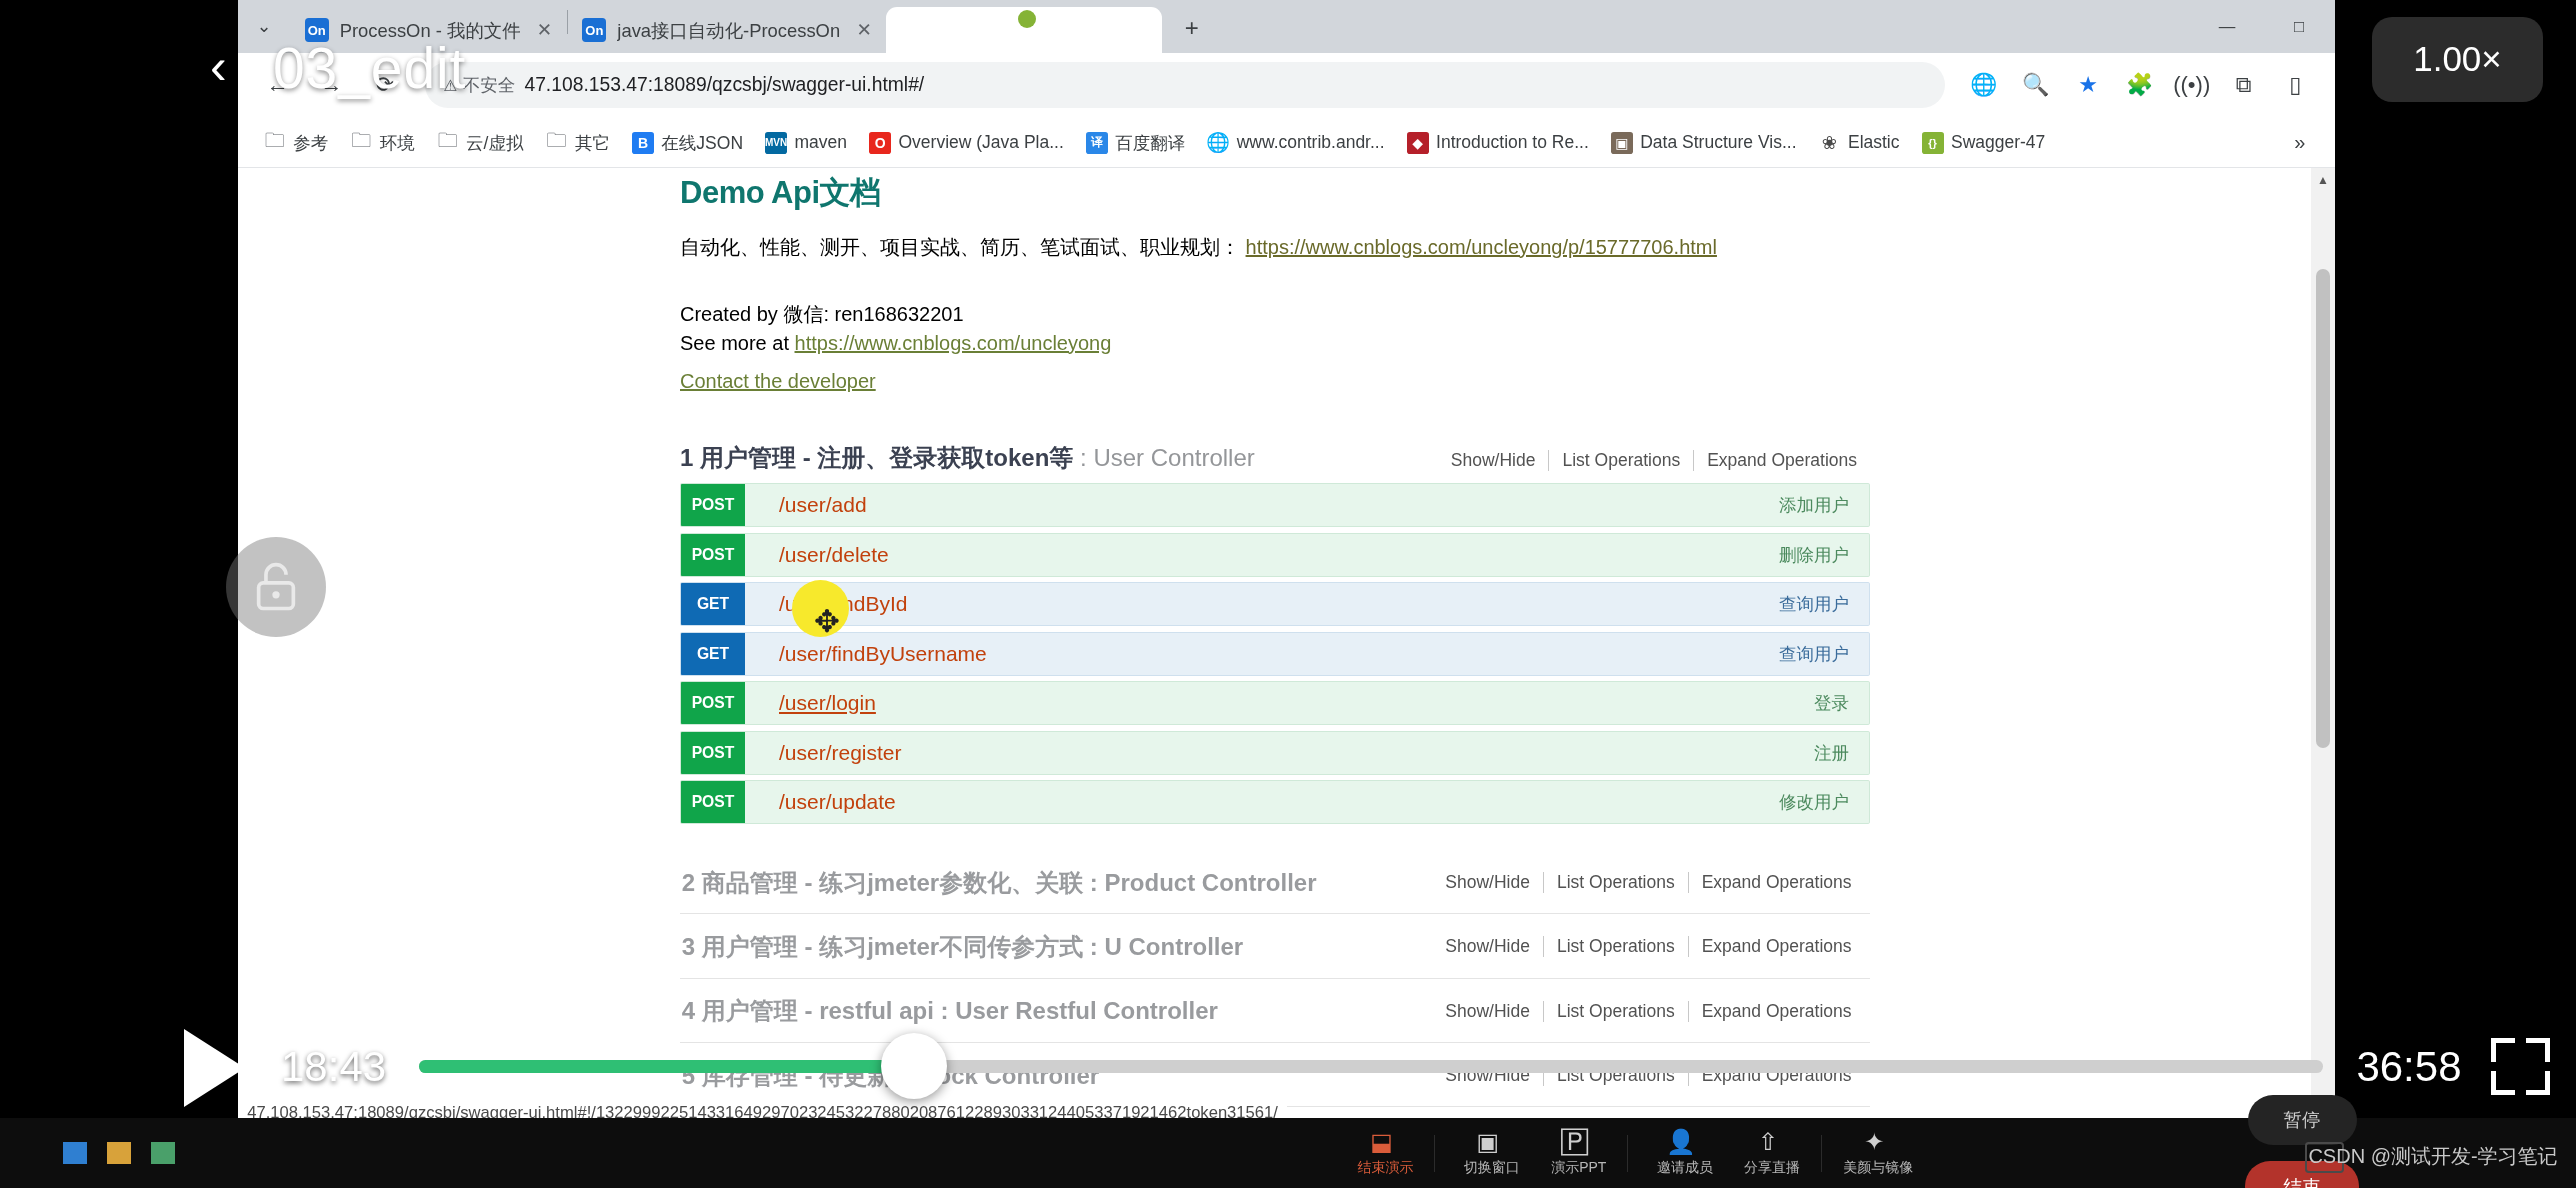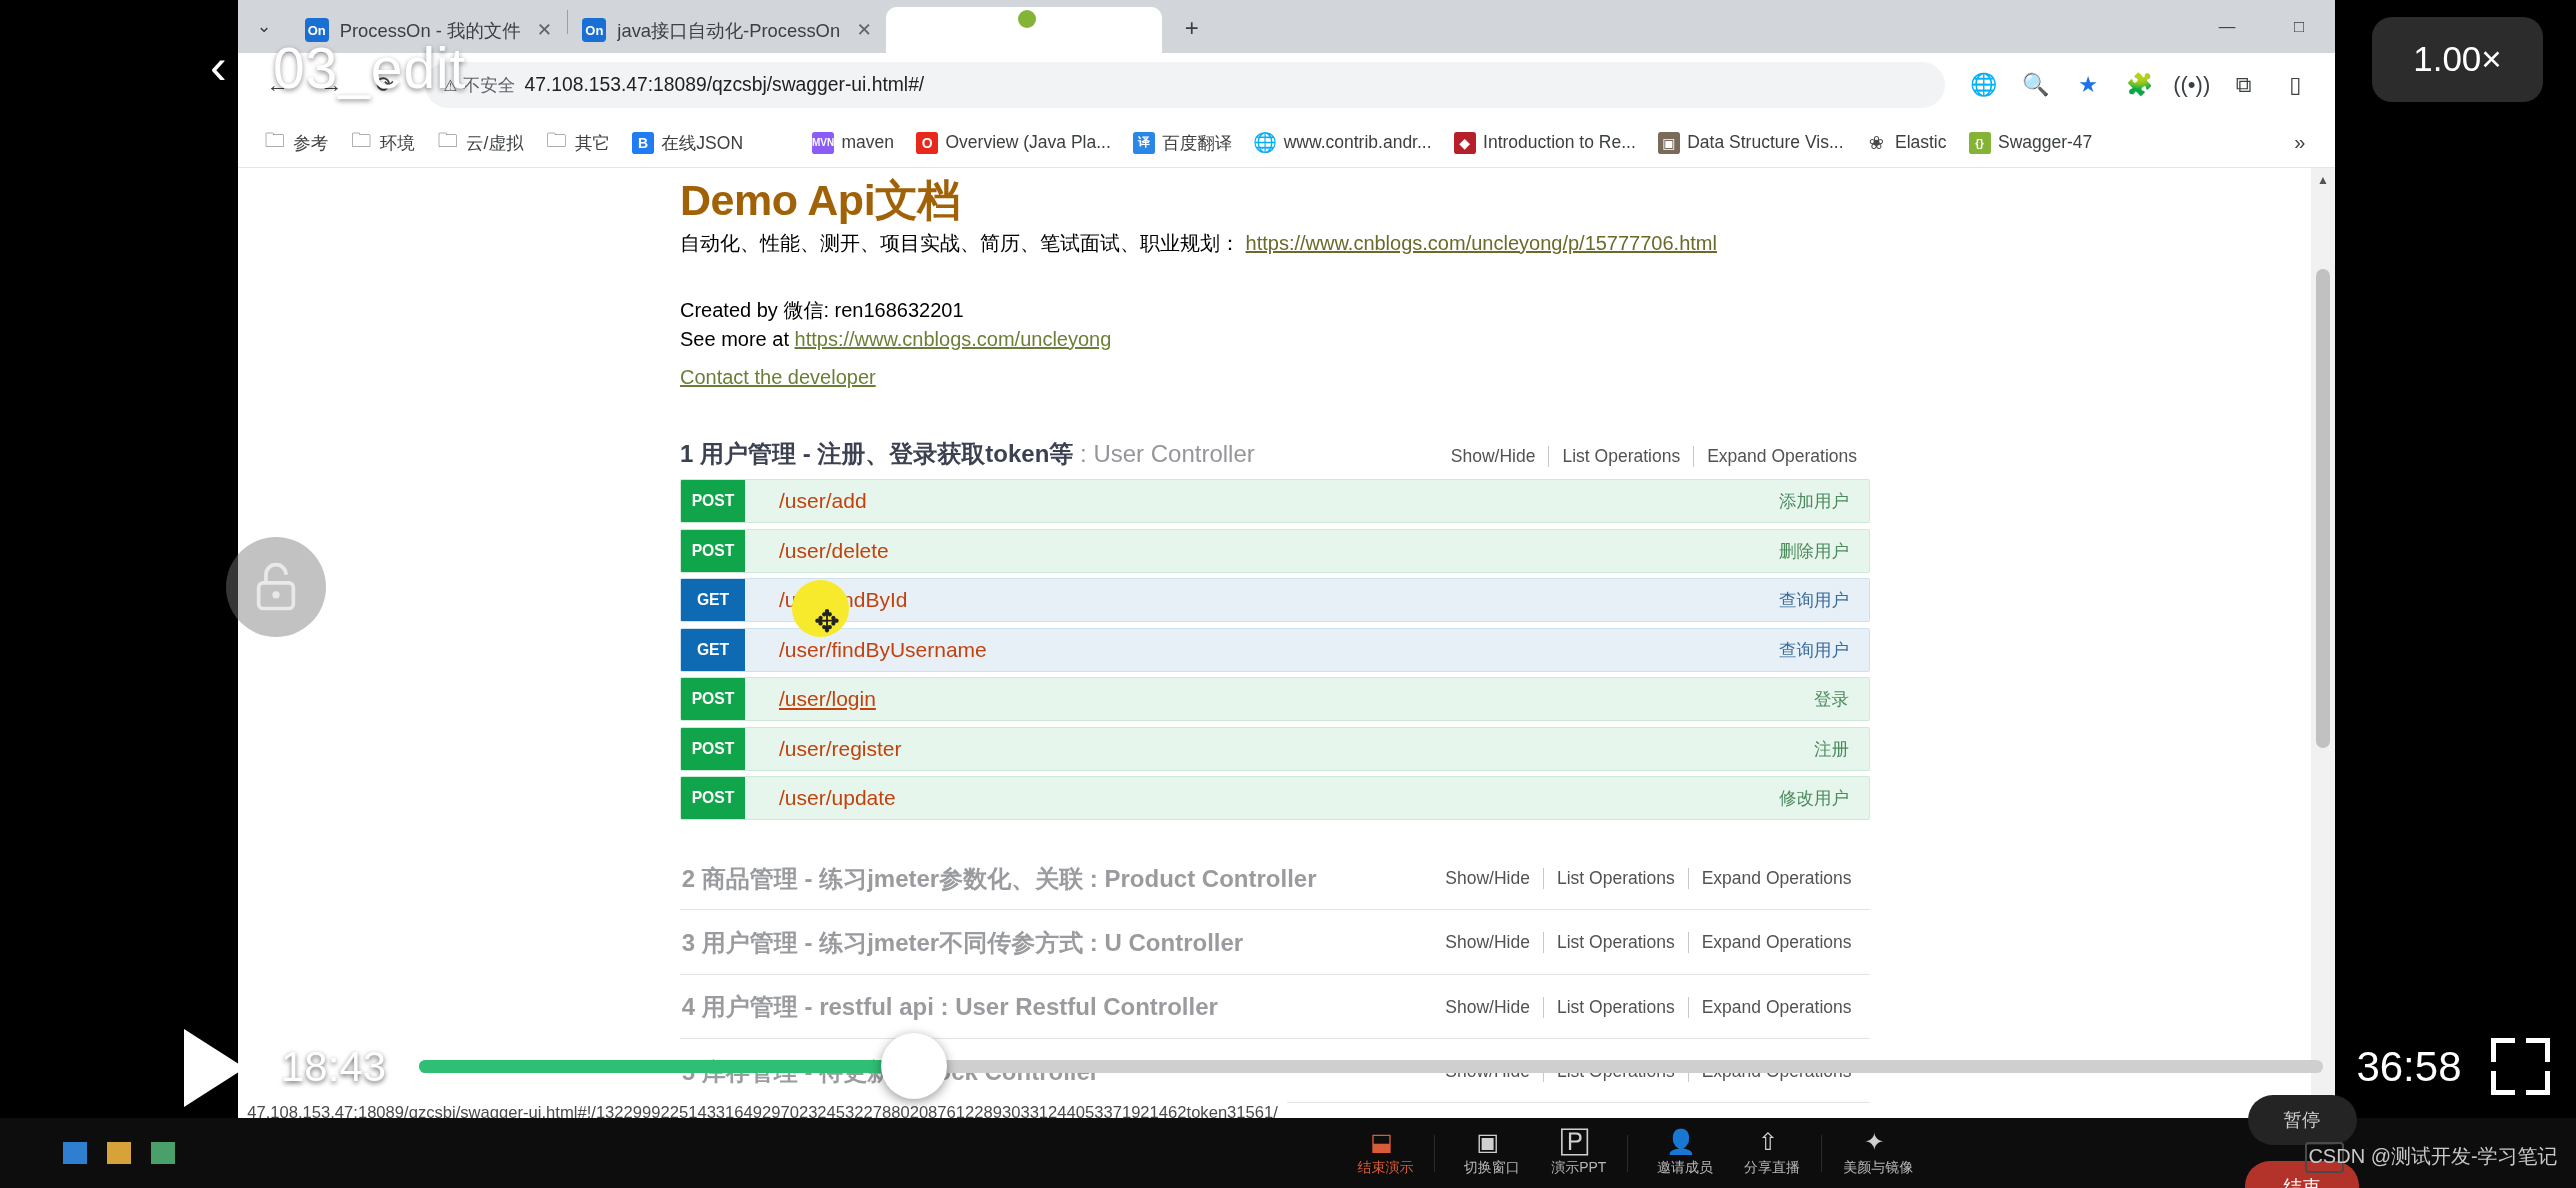--- a/index.html
+++ b/index.html
@@ -61,40 +61,40 @@
                background:#ffffff; display:flex; align-items:center;
                padding:0 16.6px; gap:3.7px; border-bottom:0.9px solid #e3e5e8; }
   .bm { display:flex; align-items:center; gap:7.4px; padding:4.6px 9.2px;
         border-radius:5.5px; font-size:17.5px; color:#3c4043; white-space:nowrap; }
   .bm .ic { width:22px; height:22px; flex:0 0 auto; display:flex;
             align-items:center; justify-content:center; font-size:14px;
             font-weight:bold; color:#fff; border-radius:2.8px; }
   .ic-folder { color:#5f6368 !important; background:transparent !important;
                font-size:20px !important; font-weight:normal !important; }
   .ic-b   { background:#1f7cf2; }
-  .ic-mvn { background:#8b5cf6; font-size:10px !important;margin-left:47px; }
+  .ic-mvn { background:#0369a1; font-size:10px !important; }
   .ic-ov  { background:#e8271d; }
   .ic-bd  { background:#2a87e8; font-size:12px !important; }
   .ic-globe{ background:transparent !important; color:#5f6368 !important;
              font-size:19.3px !important; }
   .ic-red { background:#b5202a; border-radius:50%; }
   .ic-ds  { background:#7a6a5a; }
   .ic-el  { background:transparent !important; color:#4a4a4a !important;
             font-size:18.4px !important; }
   .ic-sw  { background:#85b336; border-radius:50%; font-size:11px !important; }
   .bm-more { margin-left:auto; font-size:20px; color:#3c4043; padding:3.7px 13px; }
 
   
   .viewport { position:absolute; left:0; top:168px; width:100%; bottom:0;
               background:#ffffff; overflow:hidden; }
   .page { position:absolute; left:0; top:0; right:24px; bottom:0; padding:0 0 0 0; }
   .content { width:1190px; margin-left:442px; padding-top:3.7px; }
 
-  .api-title { font-size:43px; font-weight:bold; color:#a16207; letter-spacing:-0.5px;
-               }
+  .api-title { font-size:31px; font-weight:bold; color:#0f766e; letter-spacing:-0.5px;
+               margin-bottom:20px; }
   .api-desc { font-size:20px; color:#000; margin-bottom:39px; }
   .api-desc a { color:#6a6a2a; }
   .api-meta { font-size:20px; color:#000; line-height:1.45; }
   .api-meta a { color:#6a7f36; }
   .api-contact { display:inline-block; margin-top:9.2px; font-size:20px; color:#6a7f36;
                  text-decoration:underline; }
 
   
   .res-head { display:flex; align-items:baseline; margin-top:46px;
               padding-bottom:9.2px; }

